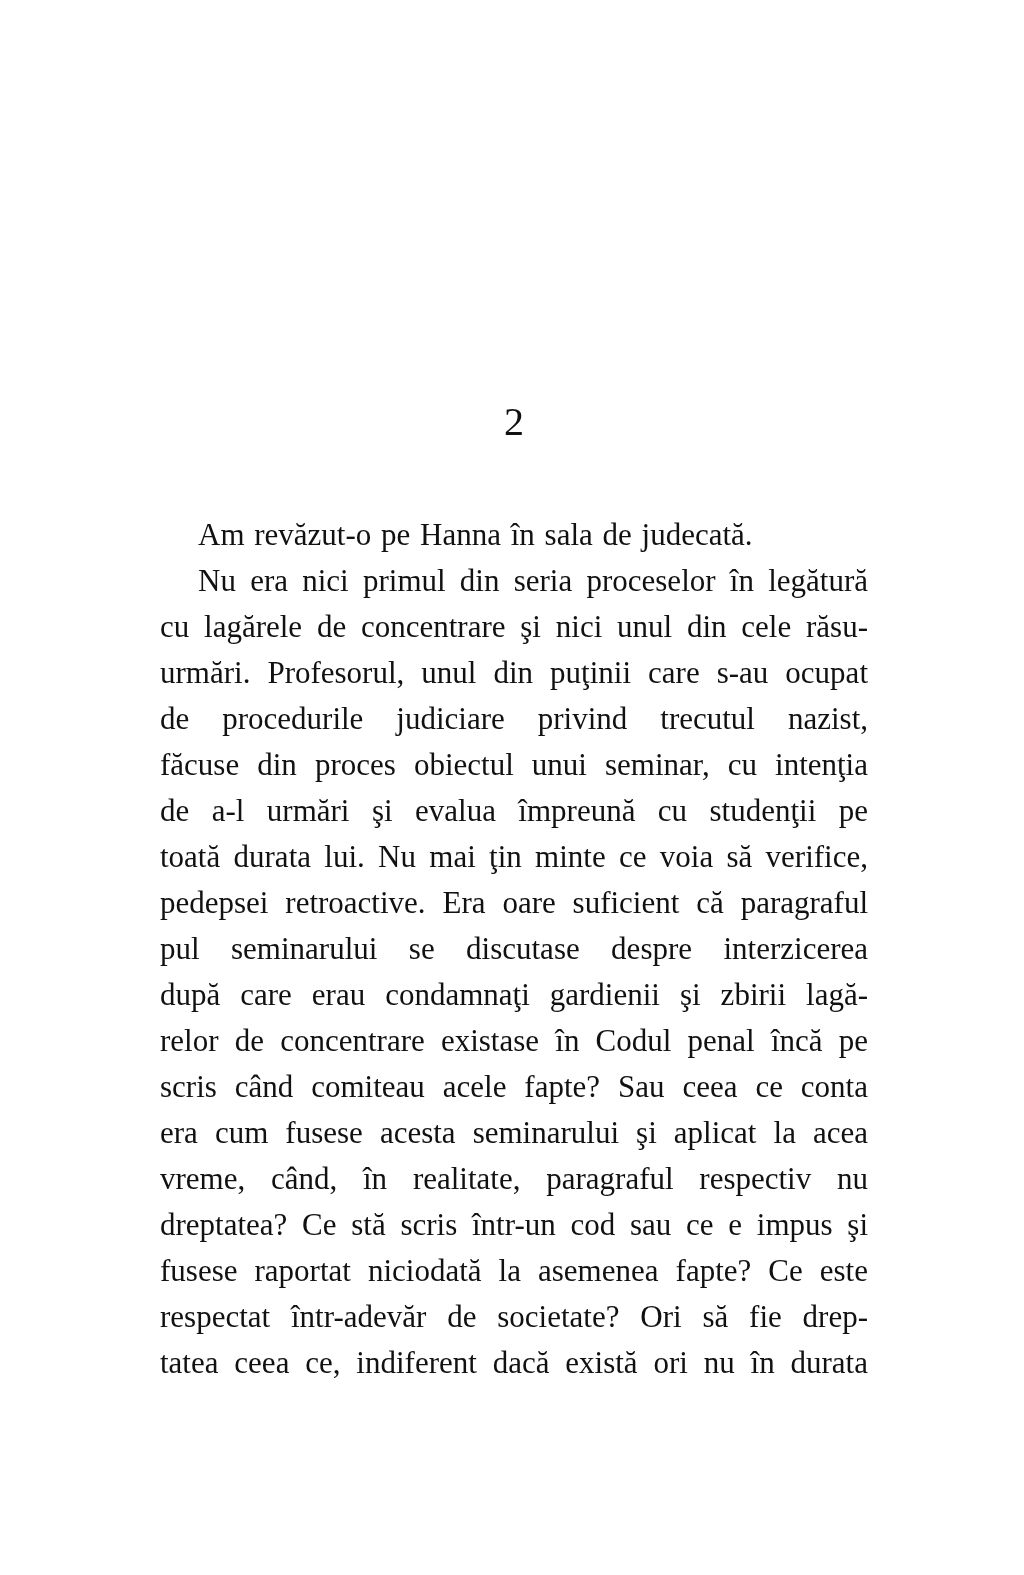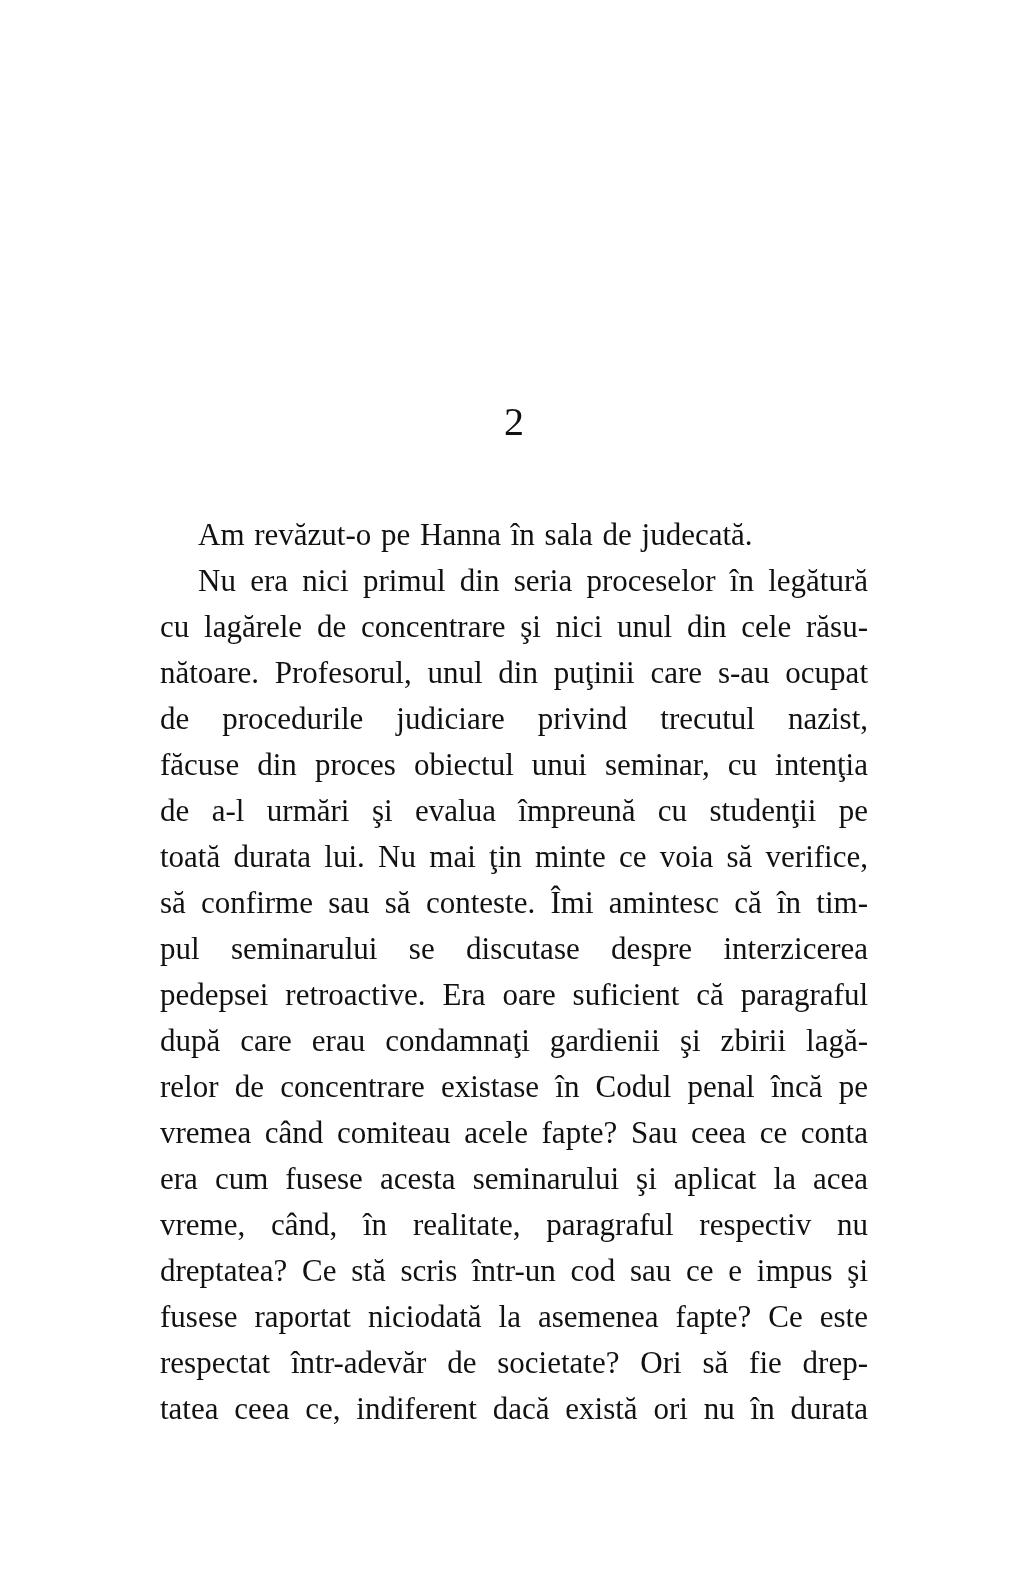--- a/index.html
+++ b/index.html
@@ -59,31 +59,30 @@
 <div class="page">
 
   <div class="chapter-number">2</div>
 
   <div class="text-block">
 
     <div class="line indent no-just">Am revăzut-o pe Hanna în sala de judecată.</div>
 
     <div class="line indent">Nu era nici primul din seria proceselor în legătură</div>
     <div class="line">cu lagărele de concentrare şi nici unul din cele răsu-</div>
-    <div class="line">nătoare. Profesorul, unul din puţinii care s-au ocupat</div>
+    <div class="line">urmări. Profesorul, unul din puţinii care s-au ocupat</div>
     <div class="line">de procedurile judiciare privind trecutul nazist,</div>
     <div class="line">făcuse din proces obiectul unui seminar, cu intenţia</div>
     <div class="line">de a-l urmări şi evalua împreună cu studenţii pe</div>
     <div class="line">toată durata lui. Nu mai ţin minte ce voia să verifice,</div>
-    <div class="line">să confirme sau să conteste. Îmi amintesc că în tim-</div>
+    <div class="line">pedepsei retroactive. Era oare suficient că paragraful</div>
     <div class="line">pul seminarului se discutase despre interzicerea</div>
-    <div class="line">pedepsei retroactive. Era oare suficient că paragraful</div>
     <div class="line">după care erau condamnaţi gardienii şi zbirii lagă-</div>
     <div class="line">relor de concentrare existase în Codul penal încă pe</div>
-    <div class="line">vremea când comiteau acele fapte? Sau ceea ce conta</div>
+    <div class="line">scris când comiteau acele fapte? Sau ceea ce conta</div>
     <div class="line">era cum fusese acesta seminarului şi aplicat la acea</div>
     <div class="line">vreme, când, în realitate, paragraful respectiv nu</div>
     <div class="line">dreptatea? Ce stă scris într-un cod sau ce e impus şi</div>
     <div class="line">fusese raportat niciodată la asemenea fapte? Ce este</div>
     <div class="line">respectat într-adevăr de societate? Ori să fie drep-</div>
     <div class="line">tatea ceea ce, indiferent dacă există ori nu în durata</div>
 
   </div>
 </div>
 

